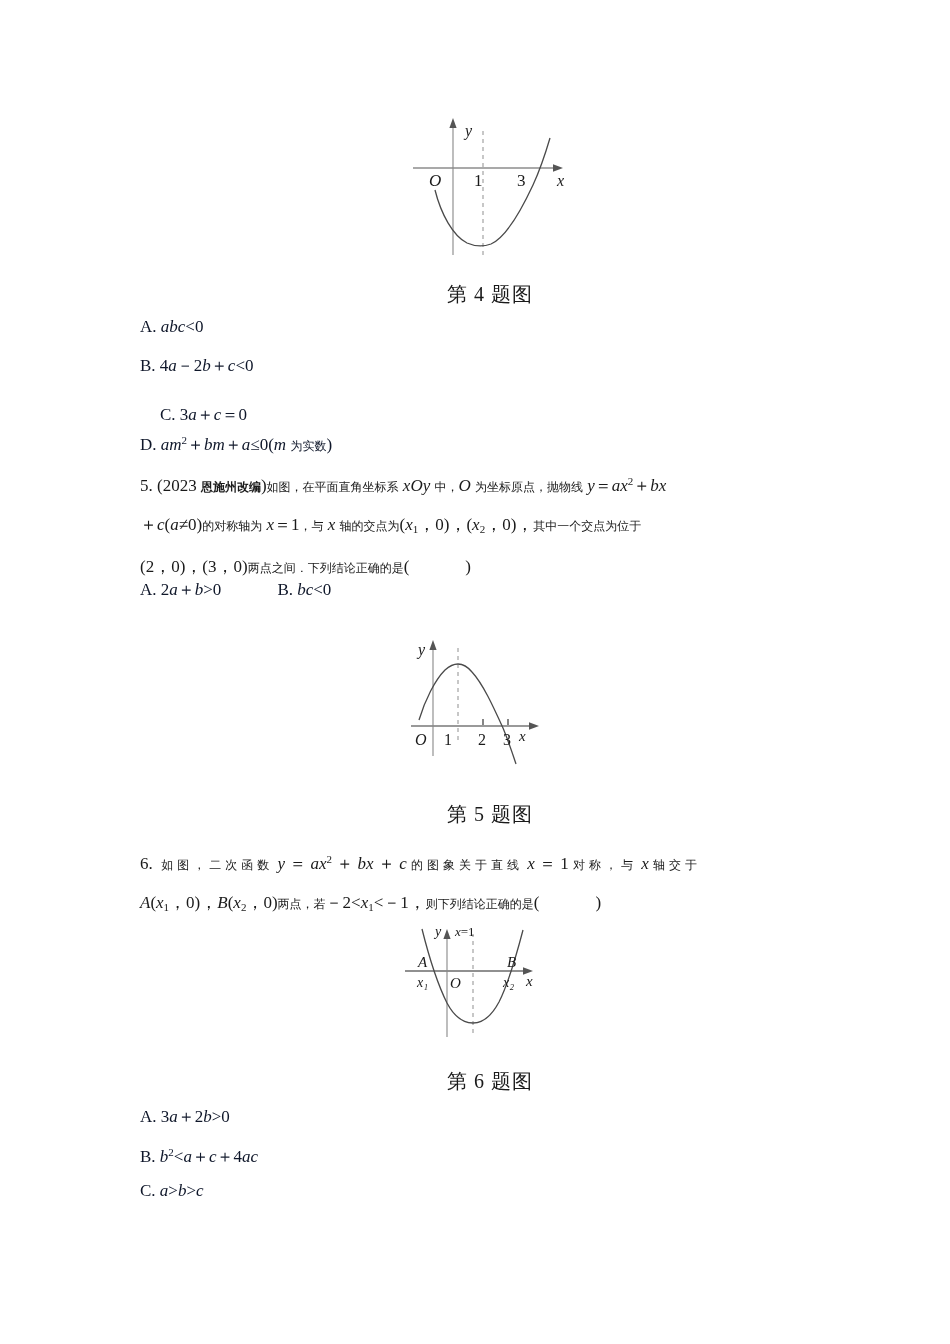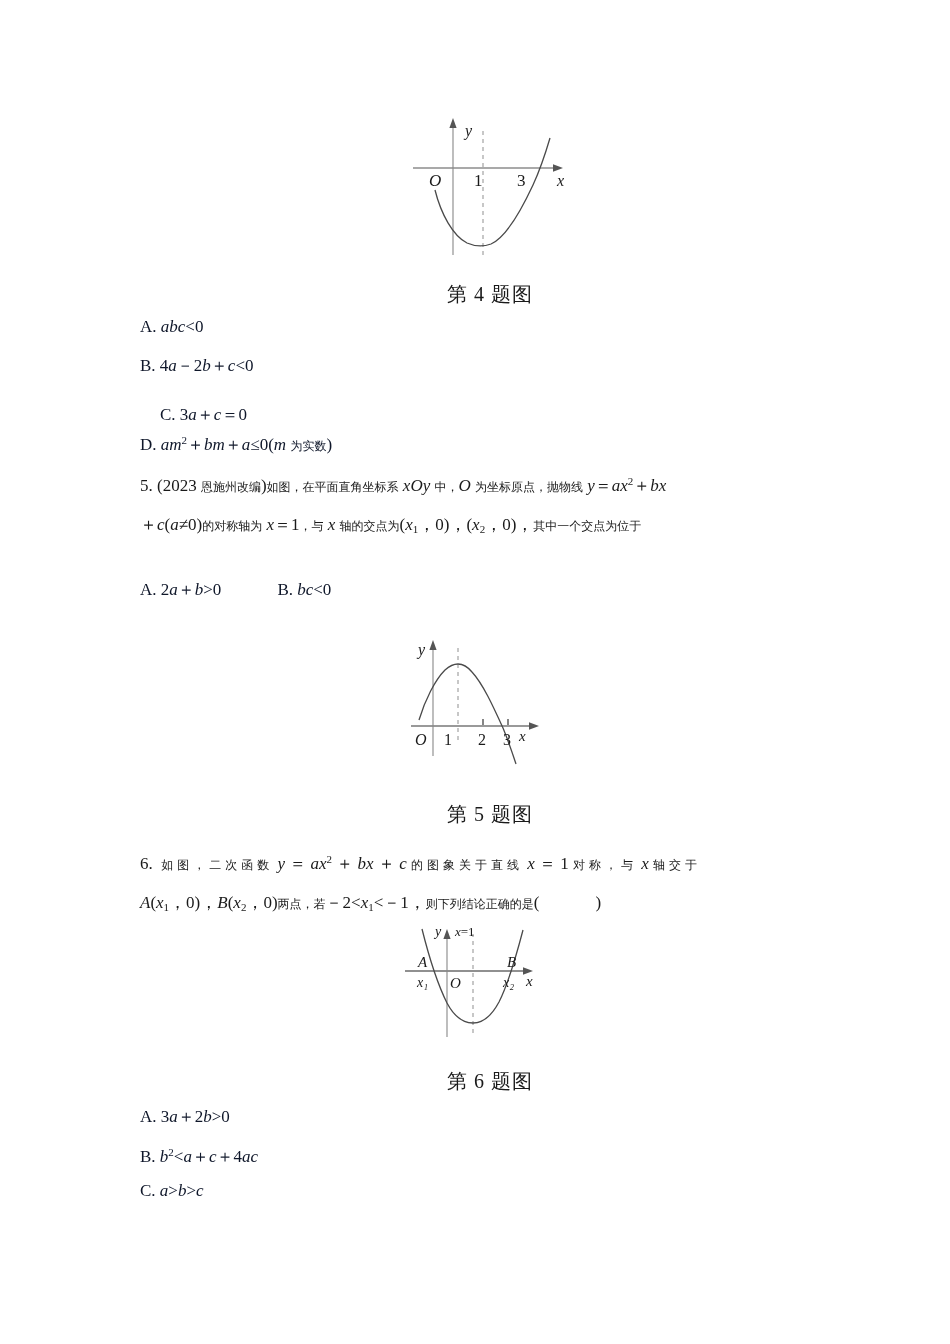--- a/index.html
+++ b/index.html
@@ -53,21 +53,21 @@
   i.v { font-style: italic; }
   .sub {
     font-size: 11px;
     vertical-align: -3px;
   }
   .sup {
     font-size: 11px;
     vertical-align: 6px;
   }
   .cjk { font-family: "DejaVu Sans", "Liberation Sans", sans-serif; font-size: 12px; }
-  .bold { font-weight: normal; }
+  .bold { font-weight: bold; }
   .spacer { display: inline-block; width: 56px; }
   .gap { display: inline-block; width: 34px; }
 
   
   .figure {
     position: absolute;
   }
   .figure svg { display: block; }
 </style>
 </head>
@@ -107,20 +107,21 @@
   <div class="opt" style="top:404px;margin-left:20px;">
     C.&nbsp;3<i class="v">a</i>＋<i class="v">c</i>＝0
   </div>
   <div class="opt" style="top:433px;">
     D.&nbsp;<i class="v">am</i><span class="sup">2</span>＋<i class="v">bm</i>＋<i class="v">a</i>≤0(<i class="v">m</i>&nbsp;<span class="cjk">为实数</span>)
   </div>
 
   <div class="para" style="top:462px;">
     <span class="para-line">5.&nbsp;(2023&nbsp;<span class="cjk bold">恩施州改编</span>)<span class="cjk">如图，在平面直角坐标系</span>&nbsp;<i class="v">xOy</i>&nbsp;<span class="cjk">中，</span><i class="v">O</i>&nbsp;<span class="cjk">为坐标原点，抛物线</span>&nbsp;<i class="v">y</i>＝<i class="v">ax</i><span class="sup">2</span>＋<i class="v">bx</i></span>
     <span class="para-line">＋<i class="v">c</i>(<i class="v">a</i>≠0)<span class="cjk">的对称轴为</span>&nbsp;<i class="v">x</i>＝1<span class="cjk">，与</span>&nbsp;<i class="v">x</i>&nbsp;<span class="cjk">轴的交点为</span>(<i class="v">x</i><span class="sub">1</span>，0)，(<i class="v">x</i><span class="sub">2</span>，0)，<span class="cjk">其中一个交点为位于</span></span>
+    <span class="para-line">(2，0)，(3，0)<span class="cjk">两点之间．下列结论正确的是</span>(<span class="spacer"></span>)</span>
   </div>
 
   <div class="opt" style="top:579px;">
     A.&nbsp;2<i class="v">a</i>＋<i class="v">b</i>&gt;0<span class="spacer"></span>B.&nbsp;<i class="v">bc</i>&lt;0
   </div>
 
   <div class="figure" style="left:405px; top:628px;">
     <svg width="160" height="150" viewBox="0 0 160 150">
 
       <line x1="6" y1="98" x2="124" y2="98" stroke="#777" stroke-width="1.3"></line>

